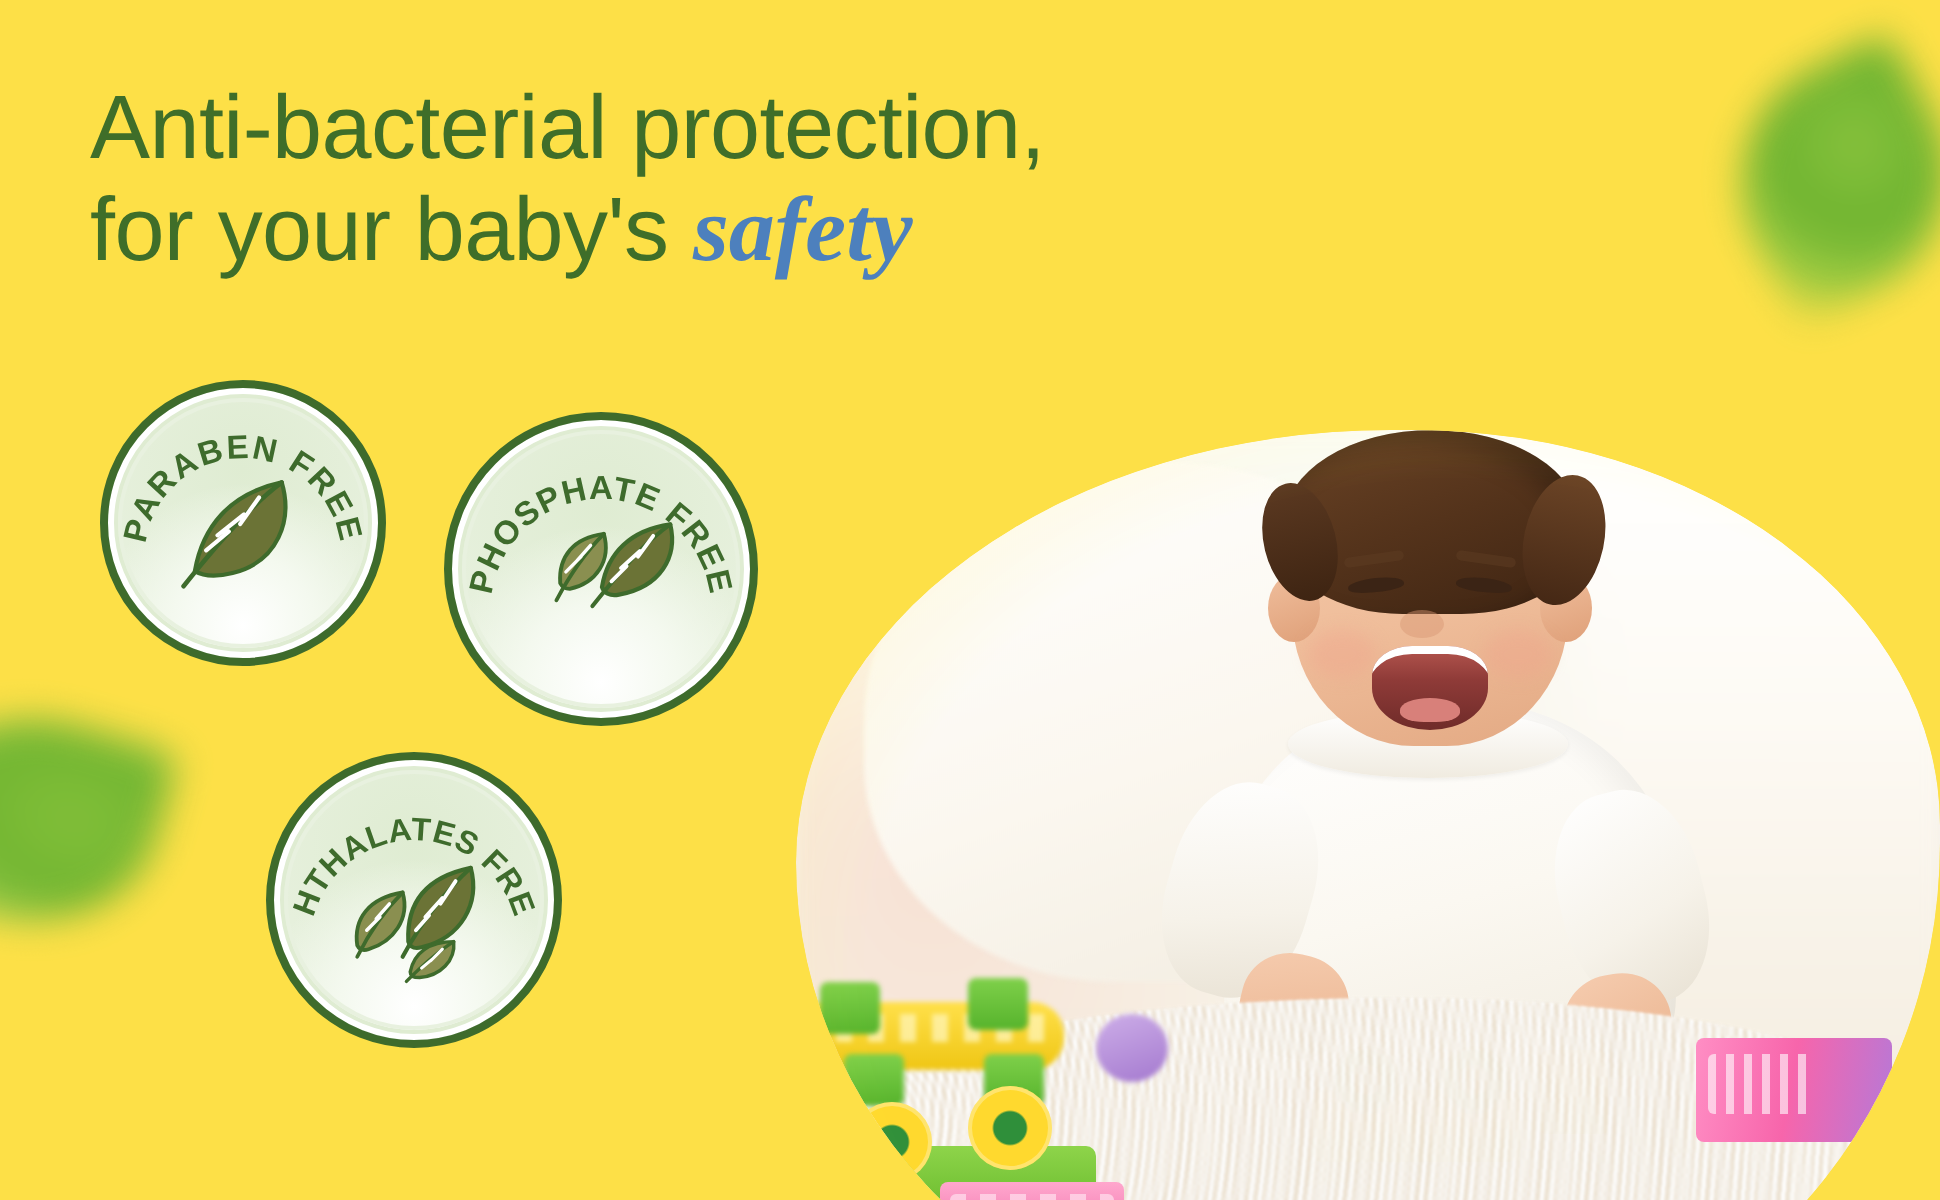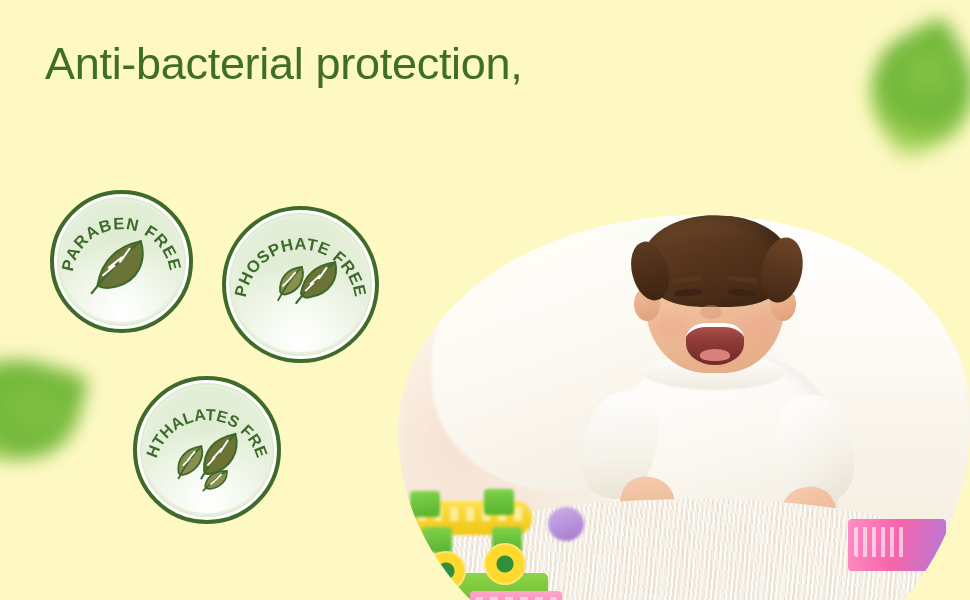--- a/index.html
+++ b/index.html
@@ -5,21 +5,21 @@
   * { margin:0; padding:0; box-sizing:border-box; }
   html, body {
     width:970px; height:600px;
     overflow:hidden;
     background:#ffffff;
     font-family:"Liberation Sans", sans-serif;
   }
   #banner {
     position:relative;
     width:970px; height:600px;
-    background:#fef9c3;
+    background:#fde047;
     overflow:hidden;
   }
 
   
   .bg-leaf {
     position:absolute;
     border-radius:58% 8% 58% 8%;
     filter:blur(9px);
     opacity:.92;
     pointer-events:none;
@@ -337,20 +337,21 @@
 </head>
 <body>
 
 <div id="banner">
 
   <div class="bg-leaf" id="leaf-tr"></div>
   <div class="bg-leaf" id="leaf-bl"></div>
 
   <div id="headline">
     <div class="hl-line">Anti-bacterial protection,</div>
+    <div class="hl-line"><span>for your baby's </span><span class="hl-accent">safety</span></div>
   </div>
 
   <div class="badge" id="badge-paraben">
     <div class="badge-inner-ring"></div>
     <svg viewBox="0 0 143 143">
       <defs>
           <path id="arc-p1" d="M 20 82 A 52 52 0 0 1 123 82" fill="none"></path>
         </defs>
       <text class="badge-text" font-size="17.5" letter-spacing="1.1">
         <textPath href="#arc-p1" startOffset="50%" text-anchor="middle">PARABEN FREE</textPath>

